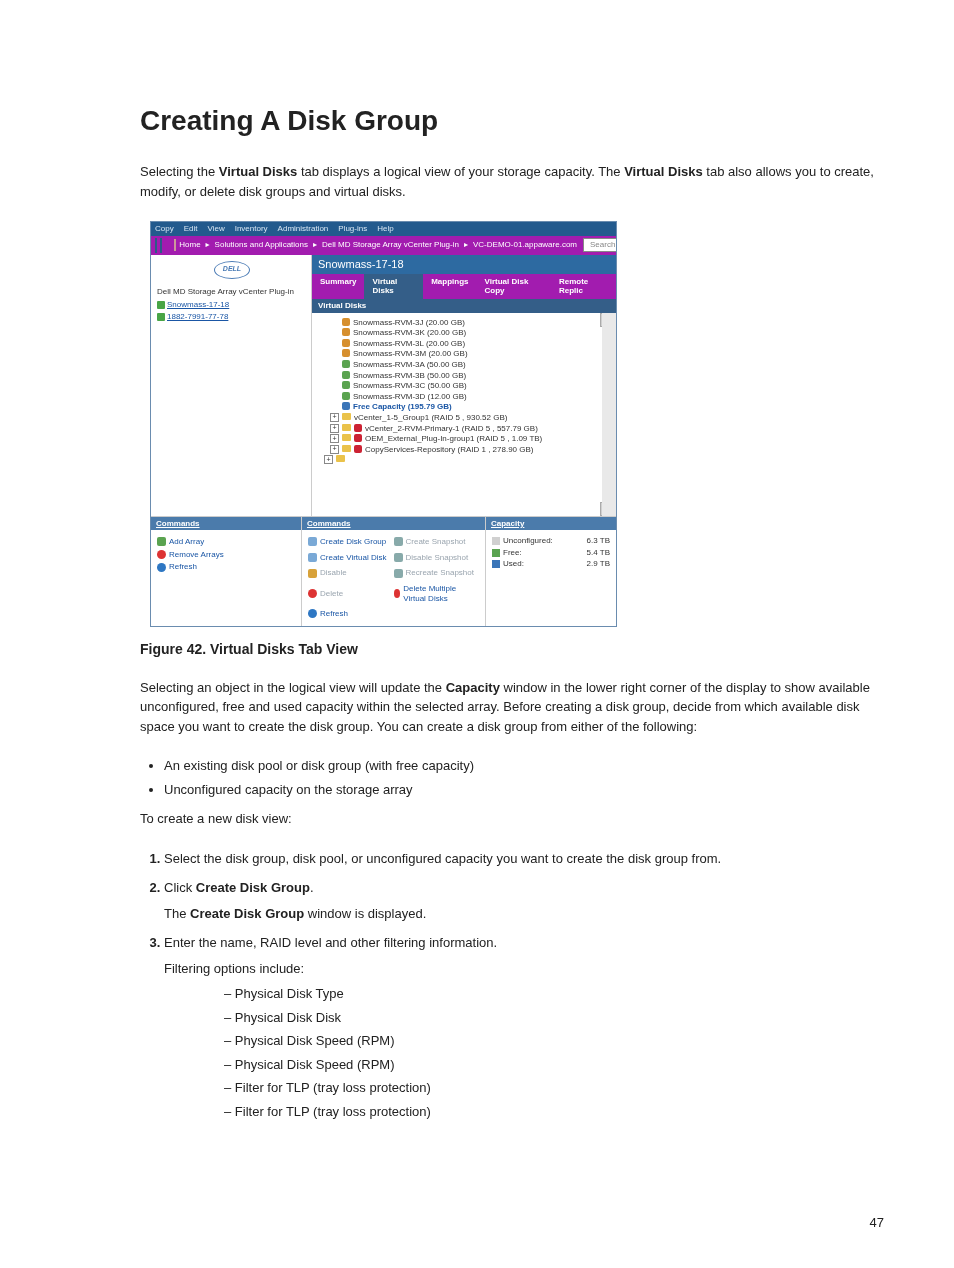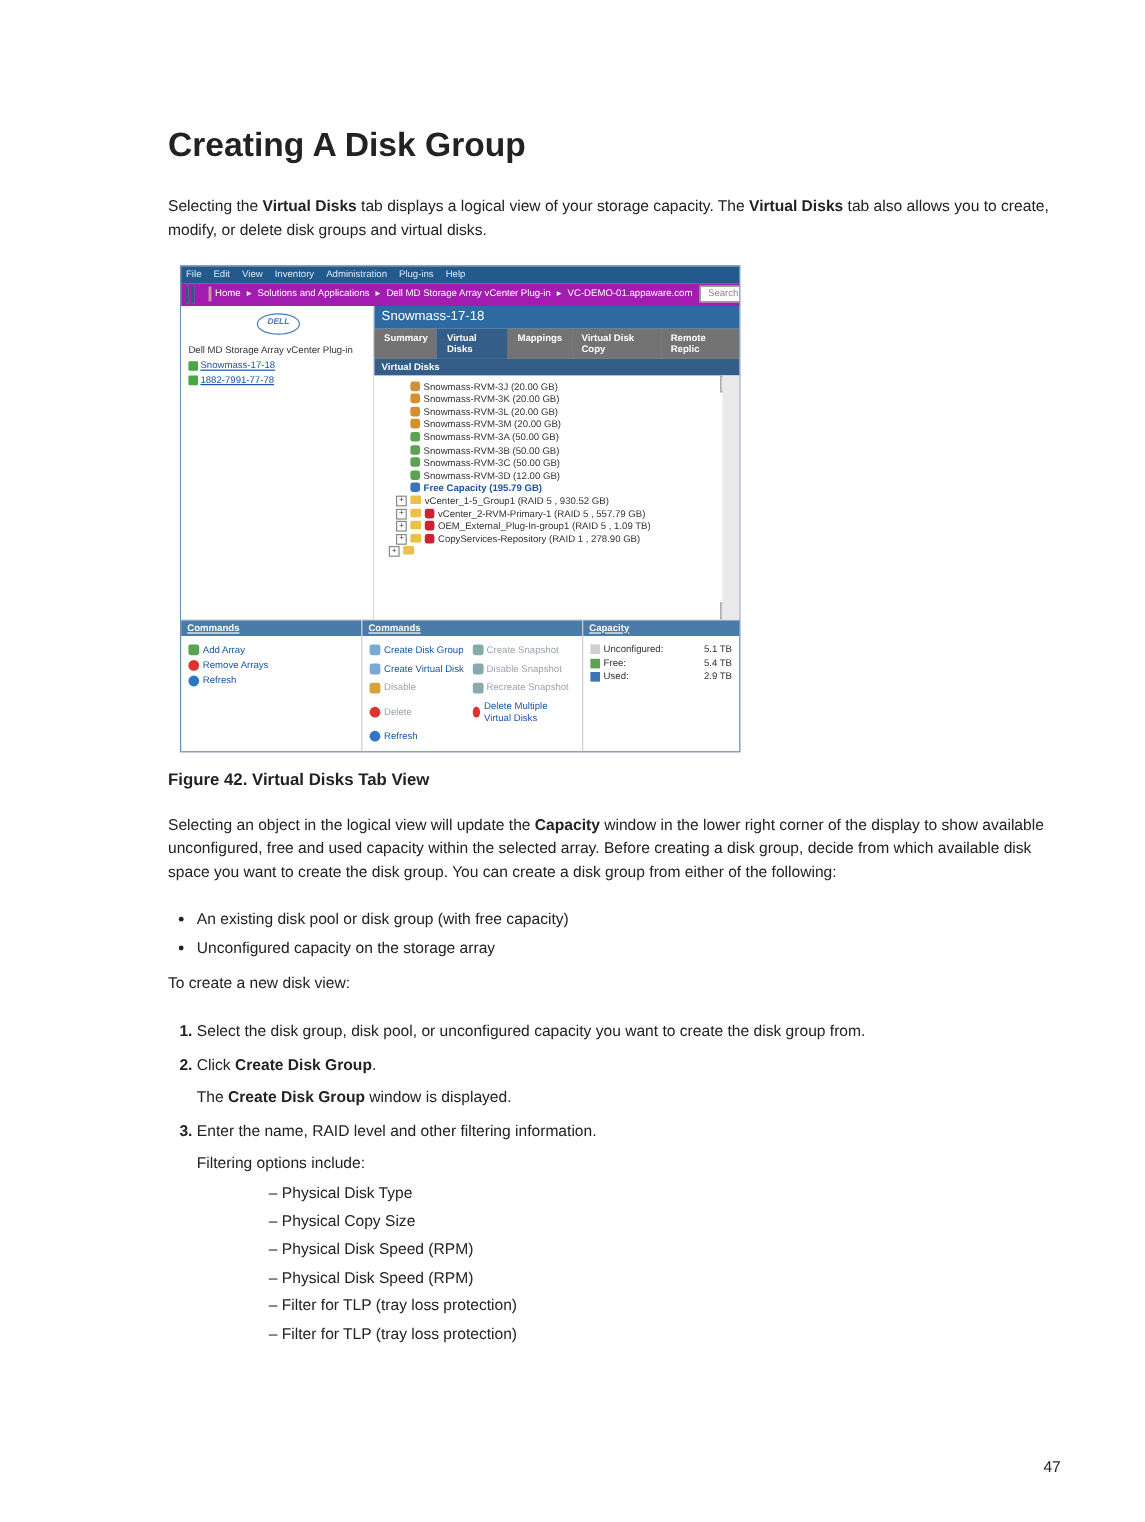--- a/index.html
+++ b/index.html
@@ -91,21 +91,21 @@
   .left-list .hdr { font-size: 8px; margin: 4px 0; }
   .left-list .item { color: #1a56a5; text-decoration: underline; margin: 2px 0; display:flex; align-items:center; gap:2px;}
   .left-list .item .chk { width:8px;height:8px;background:#49a546;display:inline-block;border-radius:1px;}
   .right-pane { flex: 1; background: #fff; display:flex; flex-direction:column;}
   .array-title {
     background: #2d6aa1; color:#fff; padding: 3px 6px; font-size: 11px;
   }
   .tabs { background: #6a95bf; display:flex; position:relative; }
   .tab {
     padding: 3px 8px; color:#fff; font-weight:bold; font-size:8px;
-    background:#737373; position:relative;
+    background:#a21caf; position:relative;
   }
   .tab.active { background:#345e88; }
   .tab::after{
     content:""; position:absolute; right:-5px; top:0; width:0;height:0;
     border-top: 0 solid transparent; border-bottom: 16px solid transparent;
   }
   .section-hdr { background:#345e88; color:#fff; padding:2px 6px; font-weight:bold; font-size:8px; }
   .tree { background:#fff; padding: 4px 6px; height: 195px; overflow:hidden; border-right:14px solid #e9e9e9; position:relative;}
   .tree .scroll-up, .tree .scroll-dn {
     position:absolute; right:-14px; width:14px;height:12px; background:#d0d0d0; border:1px solid #aaa; text-align:center; line-height:9px; font-size:7px;
@@ -147,21 +147,21 @@
 
 <h1>Creating A Disk Group</h1>
 
 <p class="para">
   <span>Selecting the </span><b>Virtual Disks</b><span> tab displays a logical view of your storage capacity. The </span><b>Virtual Disks</b><span> tab also allows you to create, modify, or delete disk groups and virtual disks.</span>
 </p>
 
 <div class="figure-wrap">
   <div class="shot">
     <div class="menubar">
-      <span>File</span>
+      <span>Copy</span>
       <span>Edit</span>
       <span>View</span>
       <span>Inventory</span>
       <span>Administration</span>
       <span>Plug-ins</span>
       <span>Help</span>
     </div>
     <div class="toolbar">
       <span class="sq green"></span>
       <span class="sq"></span>
@@ -341,21 +341,21 @@
         </div>
       </div>
       <div class="cap">
         <div class="phdr">Capacity</div>
         <div class="pbody">
           <div class="cap-row">
             <span class="lbl">
                 <span class="swatch" style="background:#d0d0d0"></span>
                 <span>Unconfigured:</span>
               </span>
-            <span>5.1 TB</span>
+            <span>6.3 TB</span>
           </div>
           <div class="cap-row">
             <span class="lbl">
                 <span class="swatch" style="background:#5aa350"></span>
                 <span>Free:</span>
               </span>
             <span>5.4 TB</span>
           </div>
           <div class="cap-row">
             <span class="lbl">
@@ -389,21 +389,21 @@
     <span>Click </span><b>Create Disk Group</b><span>.</span>
     <div style="margin-top:6px;">
       <span>The </span><b>Create Disk Group</b><span> window is displayed.</span>
     </div>
   </li>
   <li>
     <span>Enter the name, RAID level and other filtering information.</span>
     <div style="margin-top:6px;">Filtering options include:</div>
     <ul class="dashes">
       <li>Physical Disk Type</li>
-      <li>Physical Copy Size</li>
+      <li>Physical Disk Disk</li>
       <li>Physical Disk Speed (RPM)</li>
       <li>Physical Disk Speed (RPM)</li>
       <li>Filter for TLP (tray loss protection)</li>
       <li>Filter for TLP (tray loss protection)</li>
     </ul>
   </li>
 </ol>
 
 <div class="page-num">47</div>
 

